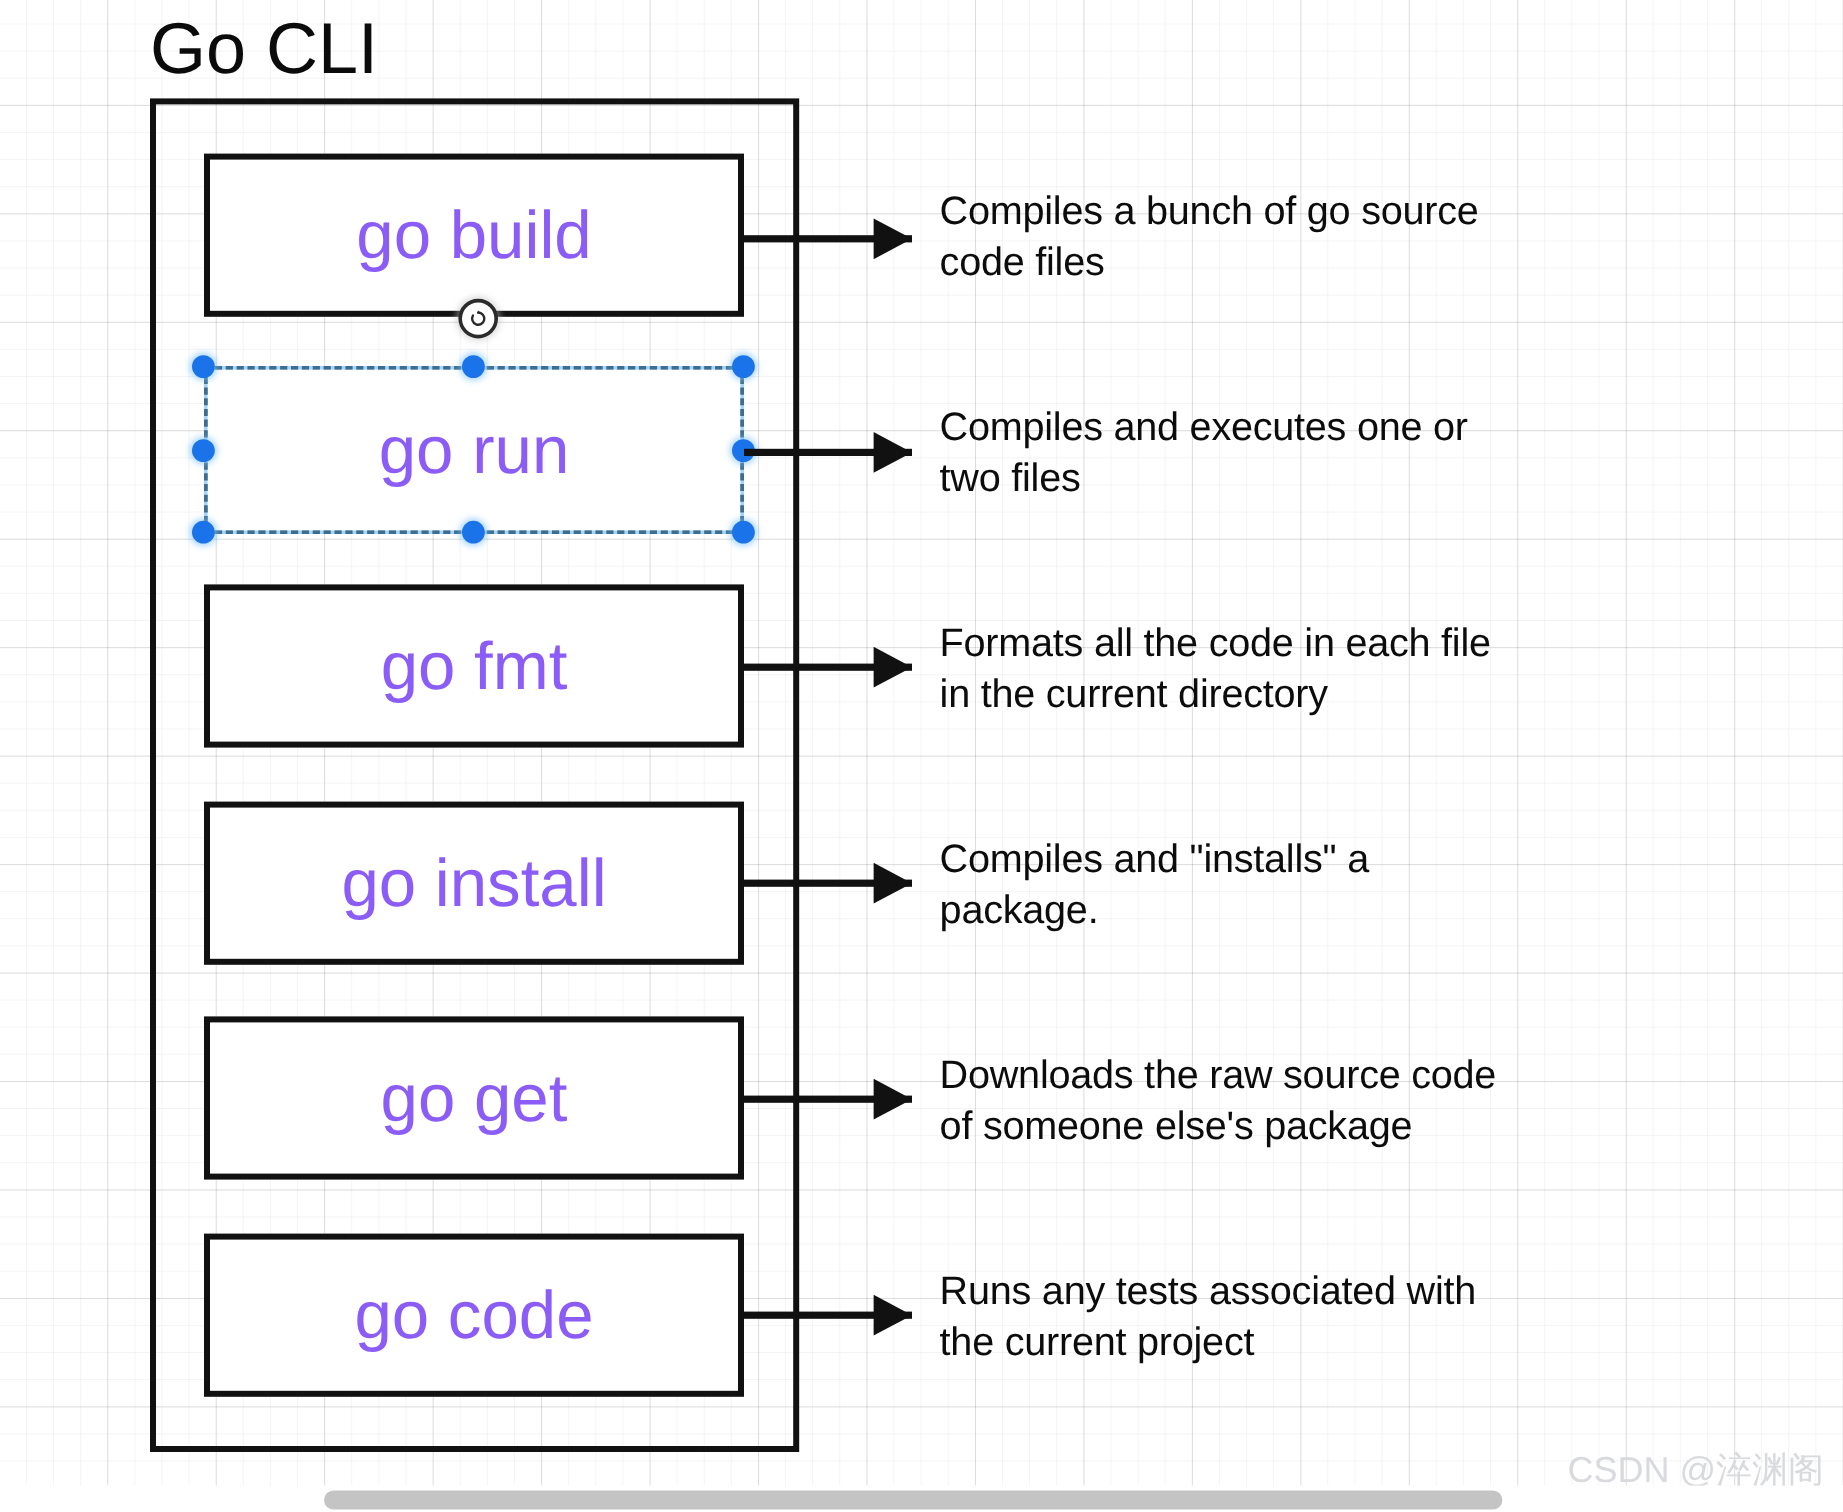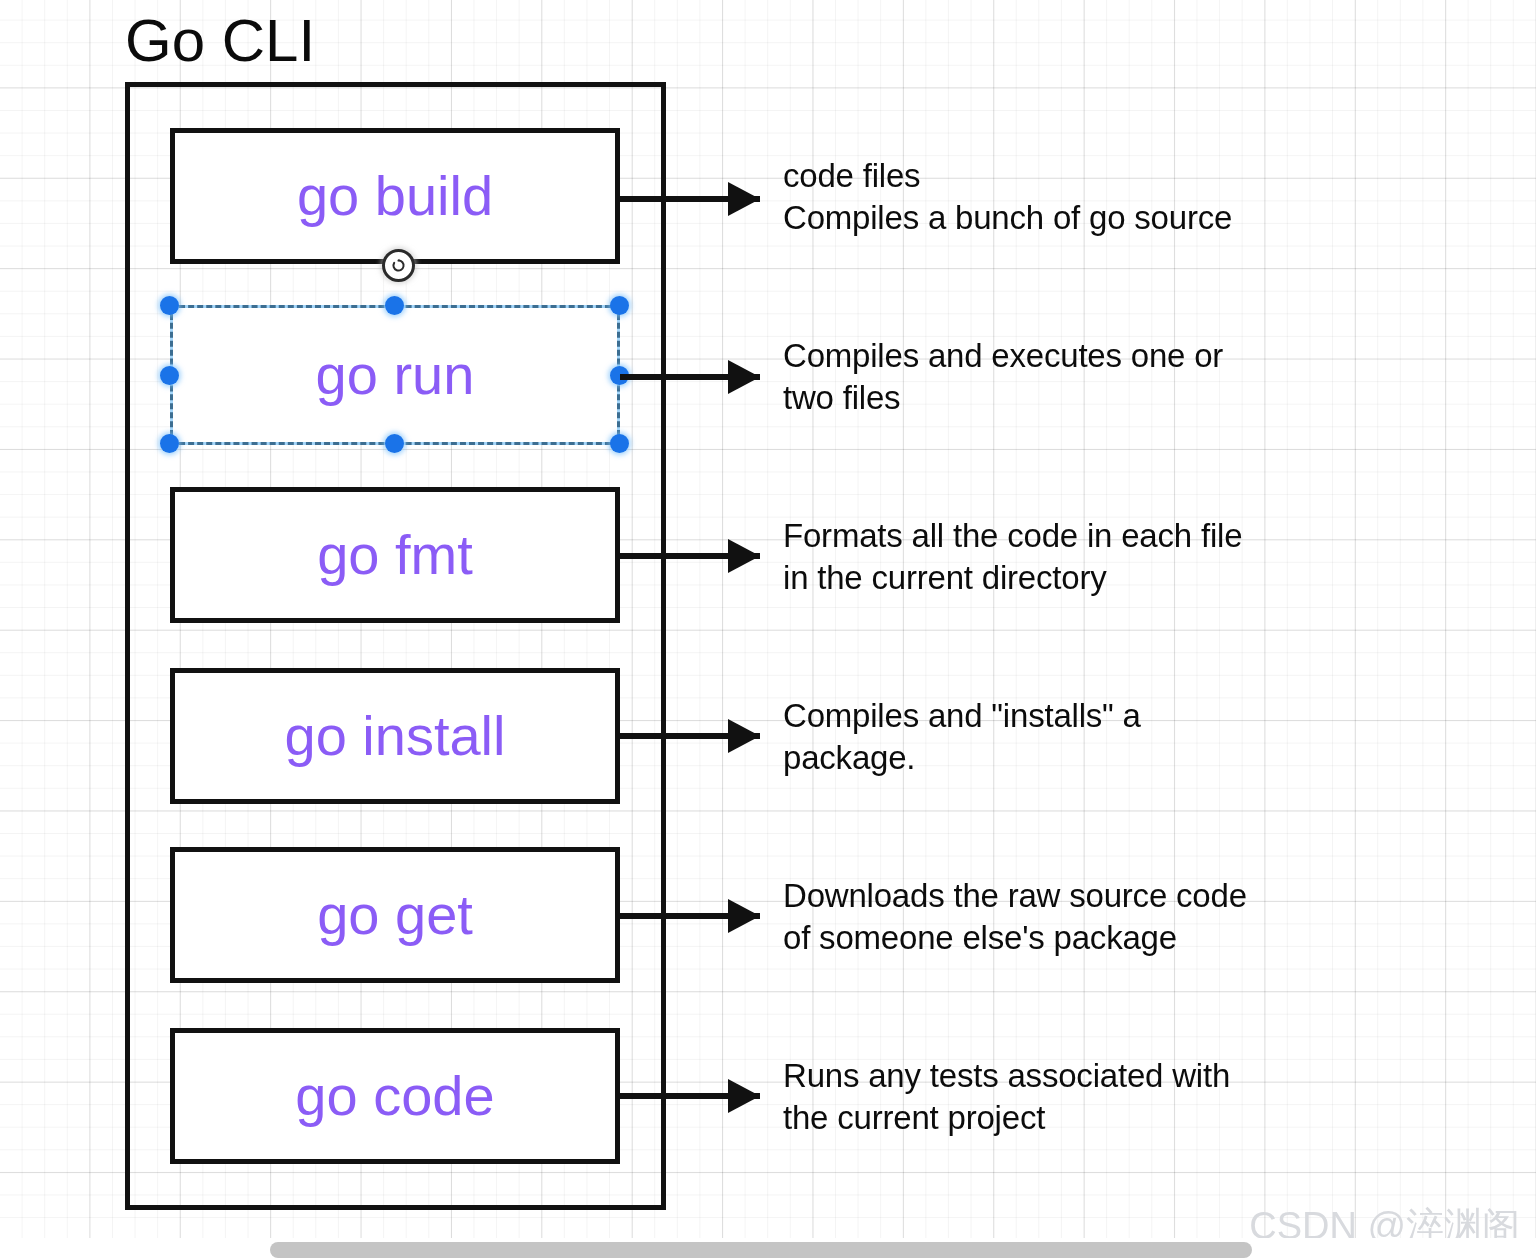--- a/index.html
+++ b/index.html
@@ -139,21 +139,21 @@
     line-height: 42px;
     color: #0c0c0c;
     letter-spacing: -0.2px;
   }
   .desc .line { display: block; white-space: nowrap; }
   
   .watermark {
     position: absolute;
     right: 16px;
     top: 1208px;
-    font-size: 38px;
+    font-size: 30px;
     line-height: 36px;
     color: #d8dade;
     white-space: nowrap;
     user-select: none;
   }
   
   .scrollbar-track {
     position: absolute;
     left: 0;
     top: 1238px;
@@ -181,22 +181,22 @@
   <div class="diagram-title">Go CLI</div>
 
   <div class="outer-box"></div>
 
   <div class="cmd-box" style="top:128px;">
     <span class="cmd-label">go build</span>
   </div>
   <div class="connector" style="left:620px; top:196px; width:140px;"></div>
   <div class="arrow-head" style="left:728px; top:182px;"></div>
   <div class="desc" style="top:155px;">
+    <span class="line">Compiles a bunch of go source</span>
     <span class="line">code files</span>
-    <span class="line">Compiles a bunch of go source</span>
   </div>
 
   <div class="rotate-handle" style="left:395px; top:262px;">
     <svg width="15" height="15" viewBox="0 0 16 16" aria-hidden="true">
       <path d="M8 2.6 A5.4 5.4 0 1 1 3.4 5.2" fill="none" stroke="#2b2b2b" stroke-width="2.1" stroke-linecap="round"></path>
       <path d="M8.6 0.9 L9.6 3.2 L7.0 3.4 Z" fill="#2b2b2b"></path>
     </svg>
   </div>
 
   <div class="cmd-box selected" style="top:305px; height:140px;">

